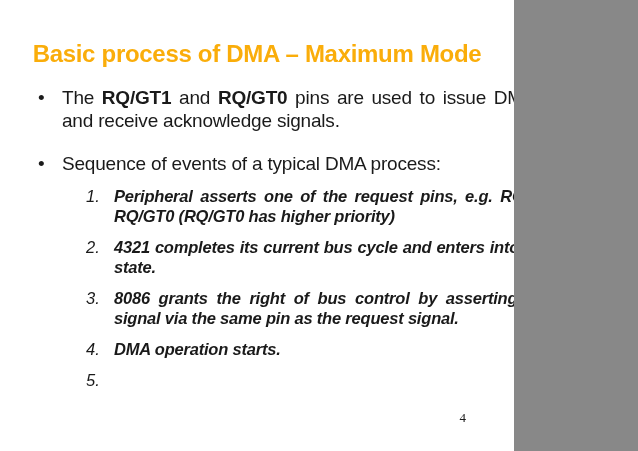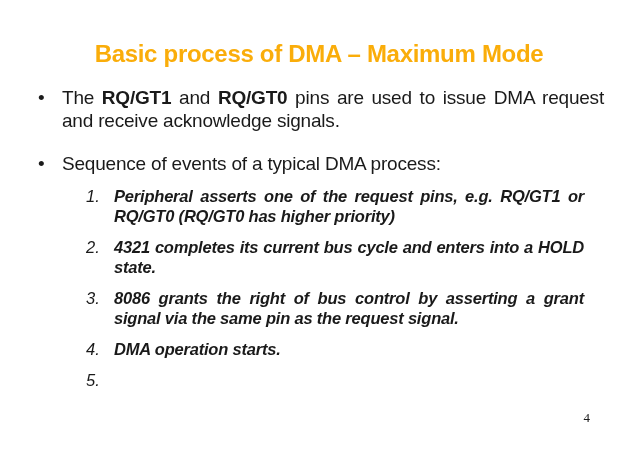--- a/index.html
+++ b/index.html
@@ -2,21 +2,21 @@
 <html><head>
 <meta charset="utf-8">
 <style>
   html, body {
     margin: 0;
     padding: 0;
     background: #888;
   }
   .slide {
     position: relative;
-    width: 638px;
+    width: 514px;
     height: 451px;
     background: #ffffff;
     overflow: hidden;
     font-family: "Liberation Sans", sans-serif;
     color: #1a1a1a;
   }
   .title {
     position: absolute;
     top: 40px;
     left: 0;

